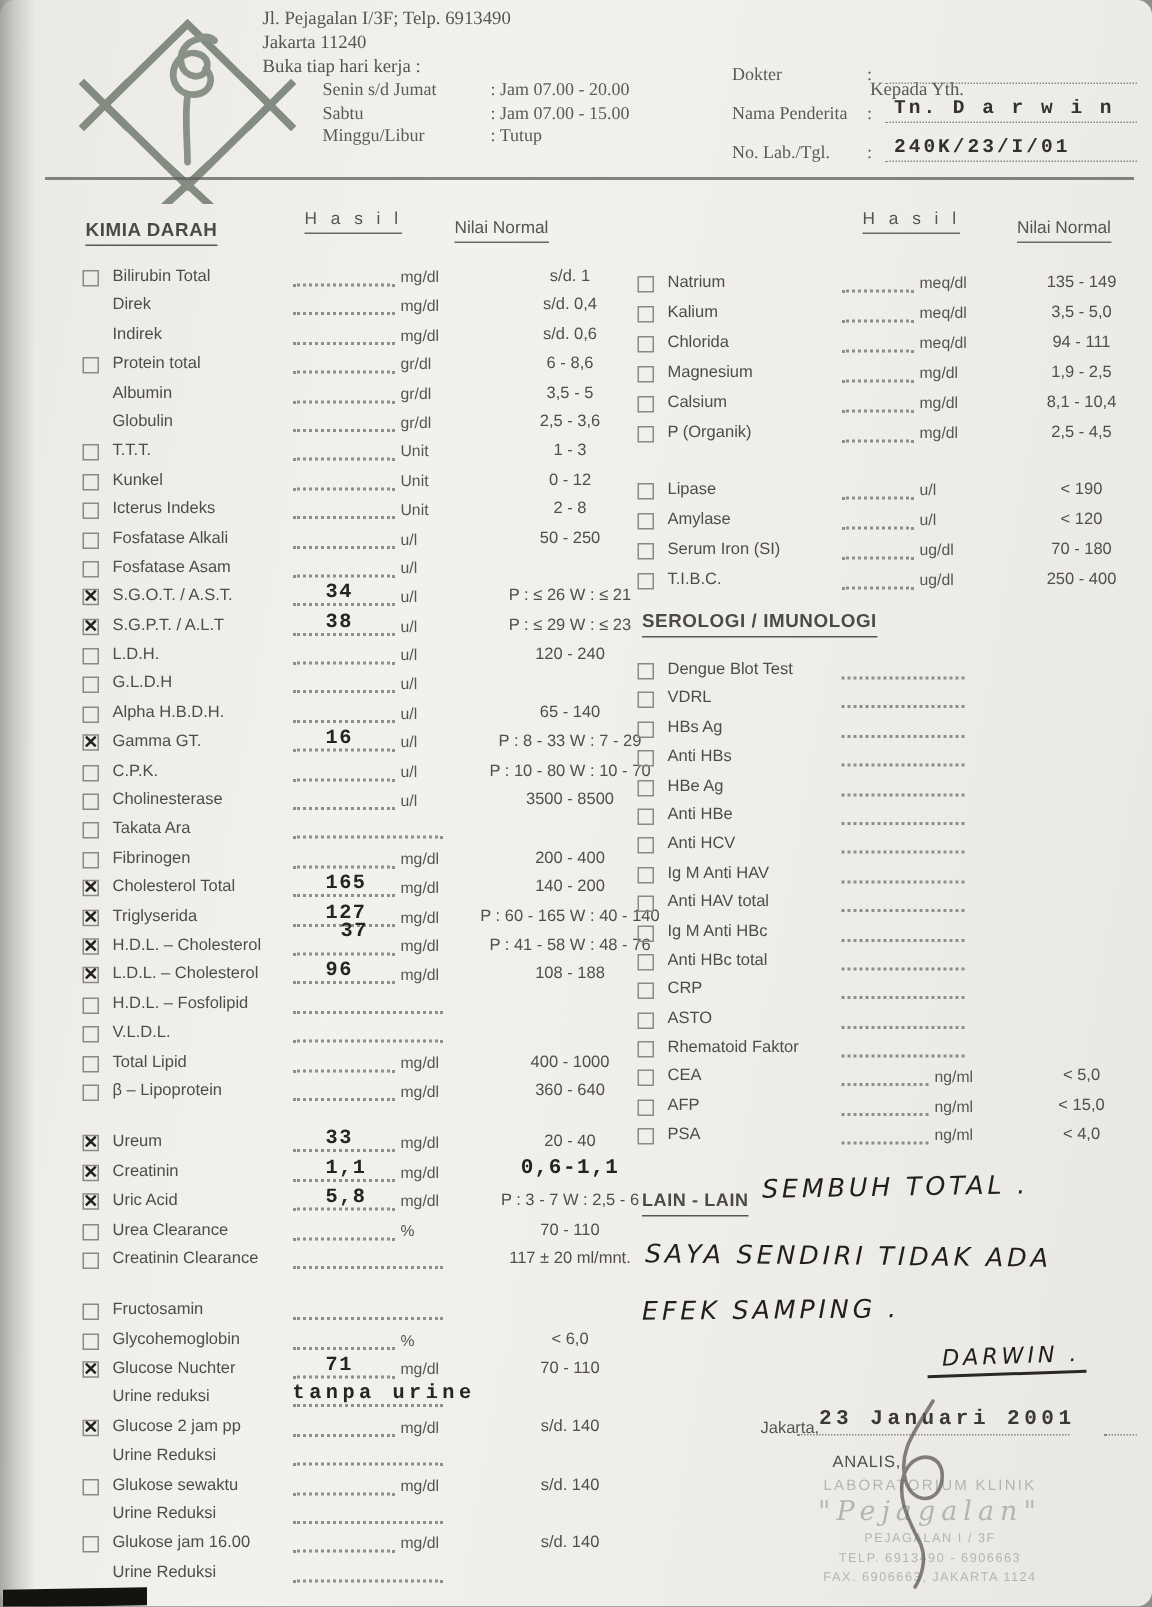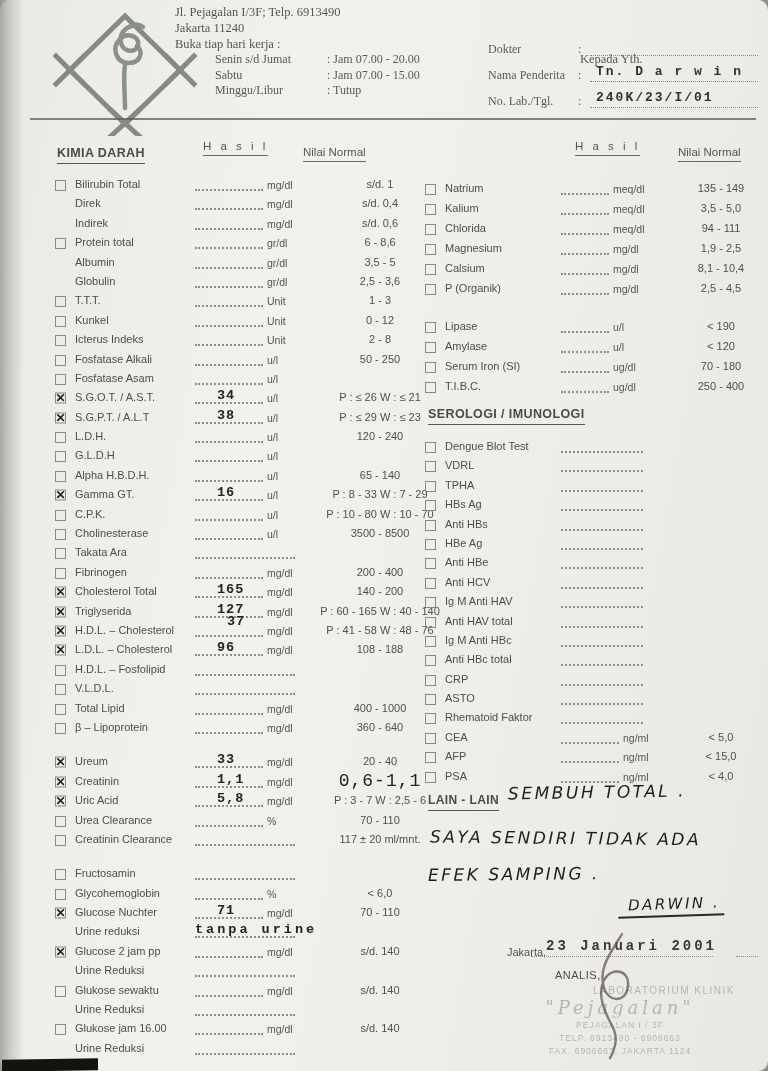--- a/index.html
+++ b/index.html
@@ -61,38 +61,38 @@
   .colRsero .res .dots{width:58px;}
   .colRtop .res.nounit .dots,.colRsero .res.nounit .dots{width:82px;}
   .unit{font-size:10.5px;color:#56554f;margin-left:4px;white-space:nowrap;}
   .typed{position:absolute;left:22px;top:-3px;font-family:"Liberation Mono",monospace;font-weight:bold;
          font-size:13.5px;letter-spacing:1px;color:#262420;white-space:nowrap;}
   .typed.raised{top:-10px;left:32px;}
   .typed.wide{left:0px;letter-spacing:3px;}
   .nrm{position:absolute;top:2px;font-size:11px;color:#504f4a;text-align:center;white-space:nowrap;}
   .colL .nrm{left:228px;width:134px;padding-left:30px;}
   .colRtop .nrm,.colRsero .nrm{left:246px;width:100px;}
-  .nrm.ntyped{font-family:"Liberation Mono",monospace;font-weight:normal;font-size:18px;
+  .nrm.ntyped{font-family:"Liberation Mono",monospace;font-weight:bold;font-size:14px;
               letter-spacing:1px;color:#24221f;top:-2px;}
 
   
   .hand{position:absolute;font-family:"DejaVu Sans",sans-serif;font-style:italic;
         color:#211f1c;letter-spacing:2.5px;white-space:nowrap;}
   .sig-underline{border-bottom:2px solid #2a2824;padding:0 4px 2px 10px;display:inline-block;}
 
   
   .jline{position:absolute;left:507px;top:946px;font-size:11px;color:#55544f;}
   .jdots{position:absolute;left:531px;top:944px;width:182px;border-bottom:1.5px dotted #8a8984;height:12px;}
   .jdots2{position:absolute;left:736px;top:944px;width:22px;border-bottom:1.5px dotted #8a8984;height:12px;}
   .jdate{position:absolute;left:546px;top:938px;font-family:"Liberation Mono",monospace;font-weight:bold;
          font-size:14px;letter-spacing:3px;color:#3a3833;}
   .analis{position:absolute;left:555px;top:969px;font-size:11px;color:#4e4d49;letter-spacing:.5px;}
   .stamp{position:absolute;left:505px;top:984px;width:230px;text-align:center;color:#9aa89b;
          opacity:.75;line-height:13px;}
-  .stamp .s1{font-size:10px;letter-spacing:1.5px;text-align:right;}
+  .stamp .s1{font-size:10px;letter-spacing:1.5px;}
   .stamp .s2{font-family:"DejaVu Serif",serif;font-style:italic;font-size:18px;letter-spacing:4px;line-height:22px;}
   .stamp .s3{font-size:8.5px;letter-spacing:1px;}
   .sig{position:absolute;left:570px;top:930px;}
 </style>
 </head>
 <body>
 
 <div class="page">
   <div class="edgeL"></div>
   <div class="wedge"></div>
@@ -640,27 +640,20 @@
       </div>
       <div class="row">
         <span class="cb "></span>
         <span class="lbl">VDRL</span>
         <span class="res nounit">
           <span class="dots"></span>
         </span>
       </div>
       <div class="row">
         <span class="cb "></span>
-        <span class="lbl">TPHA</span>
-        <span class="res nounit">
-          <span class="dots"></span>
-        </span>
-      </div>
-      <div class="row">
-        <span class="cb "></span>
         <span class="lbl">HBs Ag</span>
         <span class="res nounit">
           <span class="dots"></span>
         </span>
       </div>
       <div class="row">
         <span class="cb "></span>
         <span class="lbl">Anti HBs</span>
         <span class="res nounit">
           <span class="dots"></span>

